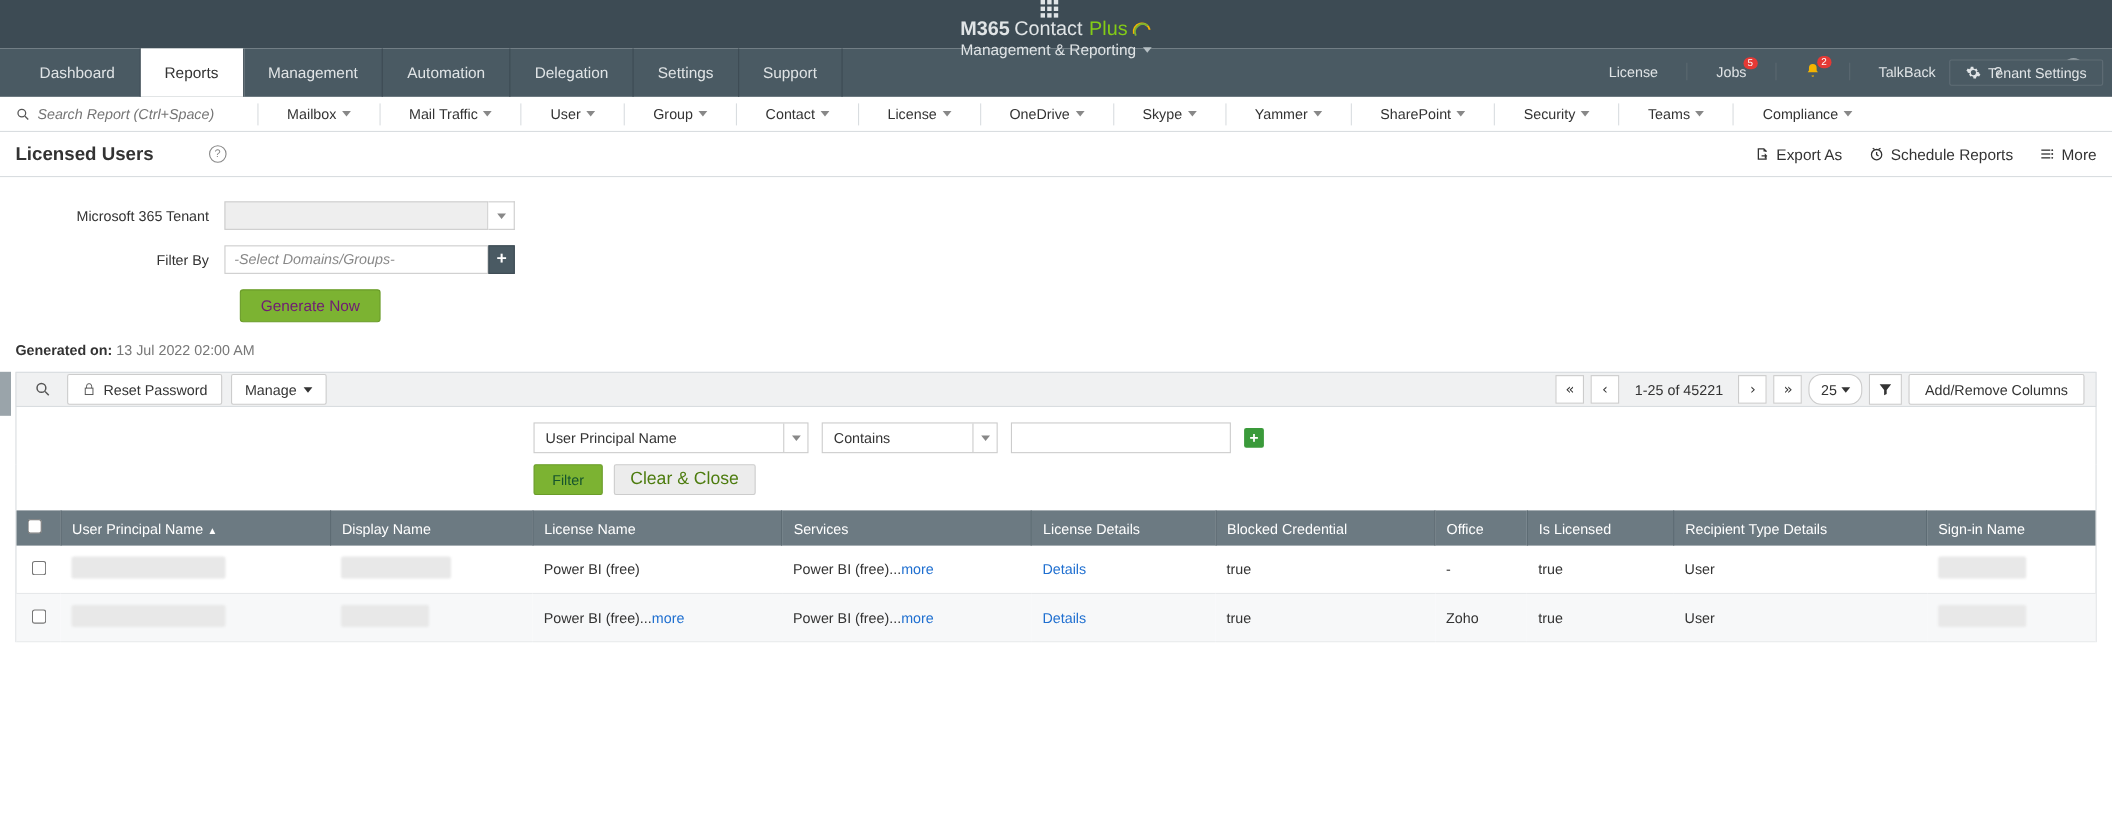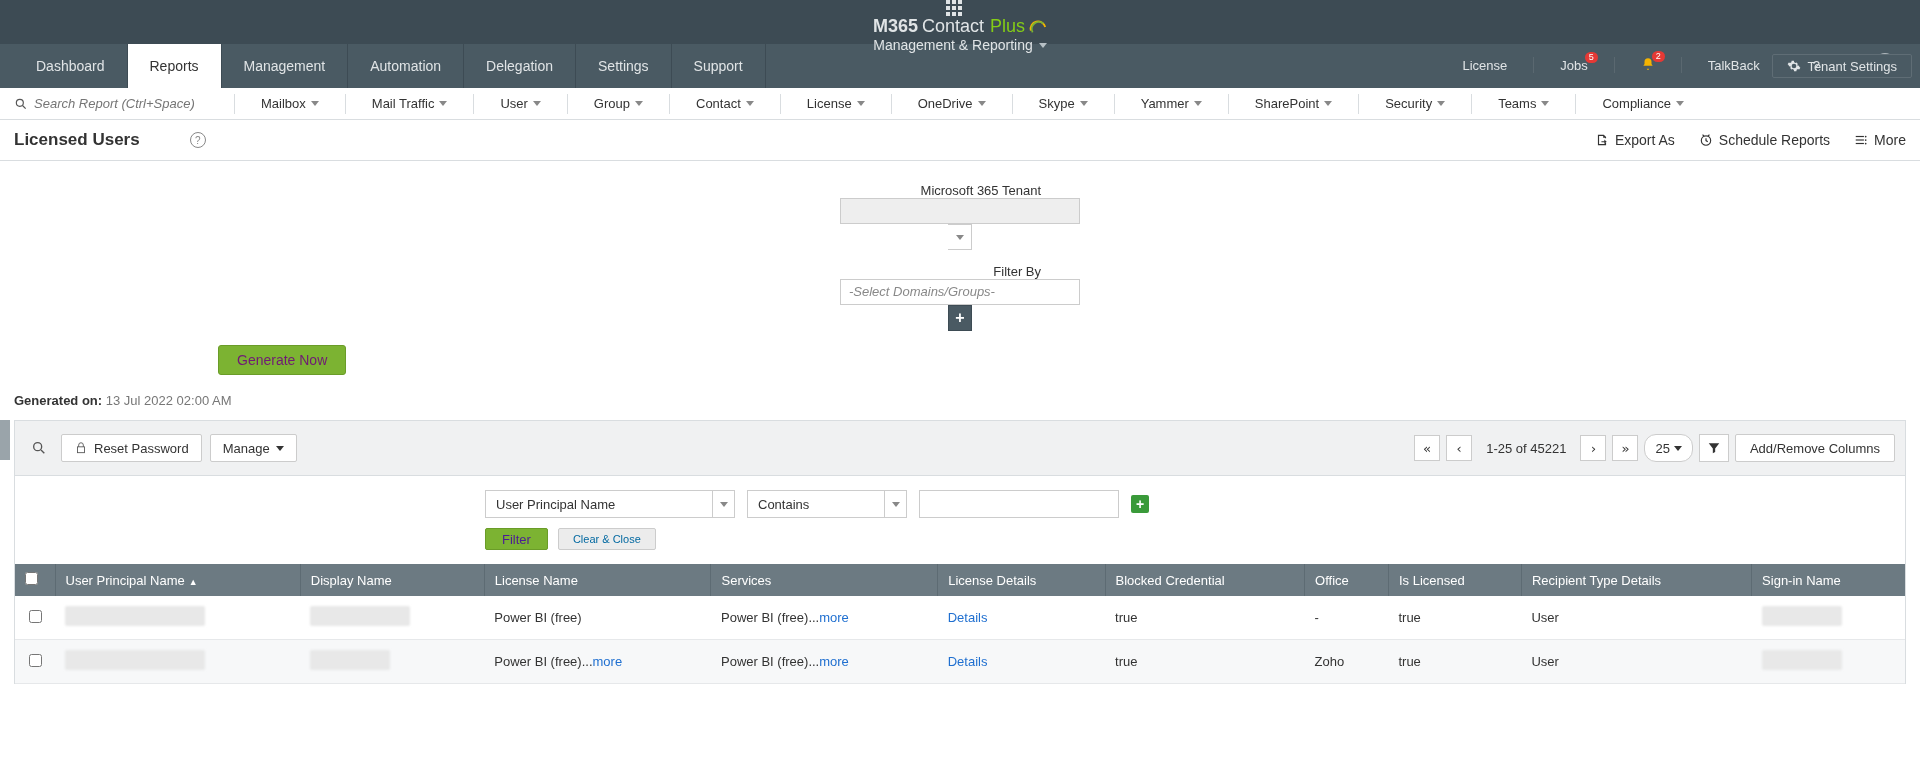--- a/index.html
+++ b/index.html
@@ -38,53 +38,53 @@
 
   
   .page-header { display: flex; align-items: center; padding: 10px 14px; border-bottom: 1px solid #d9dde0; gap: 40px; }
   .page-title { font-size: 17px; font-weight: 600; }
   .help-circle { width: 16px; height: 16px; border: 1px solid #888; border-radius: 50%; display: flex; align-items: center; justify-content: center; font-size: 10px; color: #888; margin-left: 10px; cursor: pointer; }
   .page-actions { margin-left: auto; display: flex; gap: 24px; align-items: center; }
   .page-action { display: flex; align-items: center; gap: 6px; cursor: pointer; font-size: 14px; color: #333; }
 
   
   .filters-panel { padding: 22px 14px 18px; }
-  .filter-row { display: flex; align-items: center; margin-bottom: 14px; flex-direction: column; }
+  .filter-row { display: flex; align-items: center; margin-bottom: 14px; }
   .filter-label { width: 190px; text-align: right; padding-right: 14px; font-size: 13px; }
   .filter-input { width: 240px; height: 26px; border: 1px solid #ccc; padding: 0 8px; font-size: 13px; background: #fff; }
   .select-chev-btn { width: 24px; height: 26px; border: 1px solid #ccc; border-left: none; display: flex; align-items: center; justify-content: center; cursor: pointer; background: #fff; }
   .plus-btn { width: 24px; height: 26px; background: #4a5a63; color: #fff; display: flex; align-items: center; justify-content: center; font-size: 16px; font-weight: bold; cursor: pointer; border: 1px solid #3d4b54; }
   .placeholder-span { color: #888; font-style: italic; display: block; line-height: 24px; }
   .generate-btn { margin-left: 204px; background: #7cb332; color: #701a75; border: 1px solid #6a9c28; border-radius: 3px; padding: 6px 18px; font-size: 14px; cursor: pointer; }
   .generated-on { padding: 0 14px 12px; font-size: 13px; }
   .generated-on strong { font-weight: 600; }
   .generated-on span { color: #777; }
 
   
-  .table-toolbar { display: flex; align-items: center; background: #f0f1f2; border: 1px solid #d9dde0; height: 56px; padding: 0 10px; margin: 0 14px; gap: 8px; }
+  .table-toolbar { display: flex; align-items: center; background: #f0f1f2; border: 1px solid #d9dde0; height: 32px; padding: 0 10px; margin: 0 14px; gap: 8px; }
   .side-grip { width: 10px; background: #9aa4aa; position: absolute; left: 0; height: 40px; cursor: pointer; }
   .tb-icon-btn { width: 28px; height: 28px; display: flex; align-items: center; justify-content: center; cursor: pointer; }
   .tb-btn { border: 1px solid #ccc; background: #fff; border-radius: 2px; height: 28px; padding: 0 12px; display: flex; align-items: center; gap: 6px; cursor: pointer; font-size: 13px; }
   .pager { margin-left: auto; display: flex; align-items: center; gap: 6px; }
   .pager-btn { width: 26px; height: 26px; border: 1px solid #ccc; background: #fff; display: flex; align-items: center; justify-content: center; cursor: pointer; font-family: monospace; }
   .pager-text { padding: 0 8px; font-size: 13px; }
   .page-size-btn { border: 1px solid #ccc; background: #fff; border-radius: 12px; height: 28px; padding: 0 10px; display: flex; align-items: center; gap: 4px; cursor: pointer; }
   .filter-icon-btn { border: 1px solid #ccc; background: #fff; height: 28px; width: 30px; display: flex; align-items: center; justify-content: center; cursor: pointer; }
   .addrem-btn { border: 1px solid #ccc; background: #fff; border-radius: 2px; height: 28px; padding: 0 14px; display: flex; align-items: center; cursor: pointer; font-size: 13px; }
 
   
   .filter-builder { display: flex; align-items: center; gap: 12px; padding: 14px 14px 10px 470px; margin: 0 14px; border-left: 1px solid #d9dde0; border-right: 1px solid #d9dde0; }
   .fb-select { border: 1px solid #ccc; height: 28px; display: flex; align-items: center; background: #fff; }
   .fb-select .val { padding: 0 10px; flex: 1; }
   .fb-select .chev-btn { width: 22px; height: 26px; border-left: 1px solid #ccc; display: flex; align-items: center; justify-content: center; cursor: pointer; }
   .fb-input { border: 1px solid #ccc; height: 28px; width: 200px; padding: 0 8px; font-size: 13px; }
   .fb-plus { width: 18px; height: 18px; background: #3a9a3a; color: #fff; display: flex; align-items: center; justify-content: center; font-size: 14px; font-weight: bold; cursor: pointer; border-radius: 2px; }
   .filter-actions { display: flex; gap: 10px; padding: 0 14px 14px 470px; margin: 0 14px; border-left: 1px solid #d9dde0; border-right: 1px solid #d9dde0; }
-  .filter-btn-primary { background: #7cb332; color: #4c1d95; border: 1px solid #6a9c28; border-radius: 2px; padding: 0 16px; font-size: 13px; cursor: pointer; }
-  .filter-btn-secondary { background: #ececec; color: #0369a1; border: 1px solid #ccc; border-radius: 2px; padding: 4px 14px; font-size: 11px; cursor: pointer; }
+  .filter-btn-primary { background: #7cb332; color: #14532d; border: 1px solid #6a9c28; border-radius: 2px; padding: 0 16px; font-size: 13px; cursor: pointer; }
+  .filter-btn-secondary { background: #ececec; color: #4d7c0f; border: 1px solid #ccc; border-radius: 2px; padding: 4px 14px; font-size: 16px; cursor: pointer; }
 
   
   .data-table { margin: 0 14px; border-left: 1px solid #d9dde0; border-right: 1px solid #d9dde0; }
   .data-table table { width: 100%; border-collapse: collapse; }
   .data-table thead th { background: #6c7a82; color: #fff; font-weight: 400; text-align: left; padding: 8px 10px; font-size: 13px; border-right: 1px solid #5d6b73; }
   .data-table thead th:last-child { border-right: none; }
   .data-table tbody td { padding: 10px 10px; font-size: 13px; border-bottom: 1px solid #e6e8ea; vertical-align: middle; }
   .data-table tbody tr:nth-child(even) td { background: #f7f8f9; }
   .cb-cell { width: 40px; text-align: center; }
   .sort-arrow { font-size: 9px; margin-left: 4px; }

